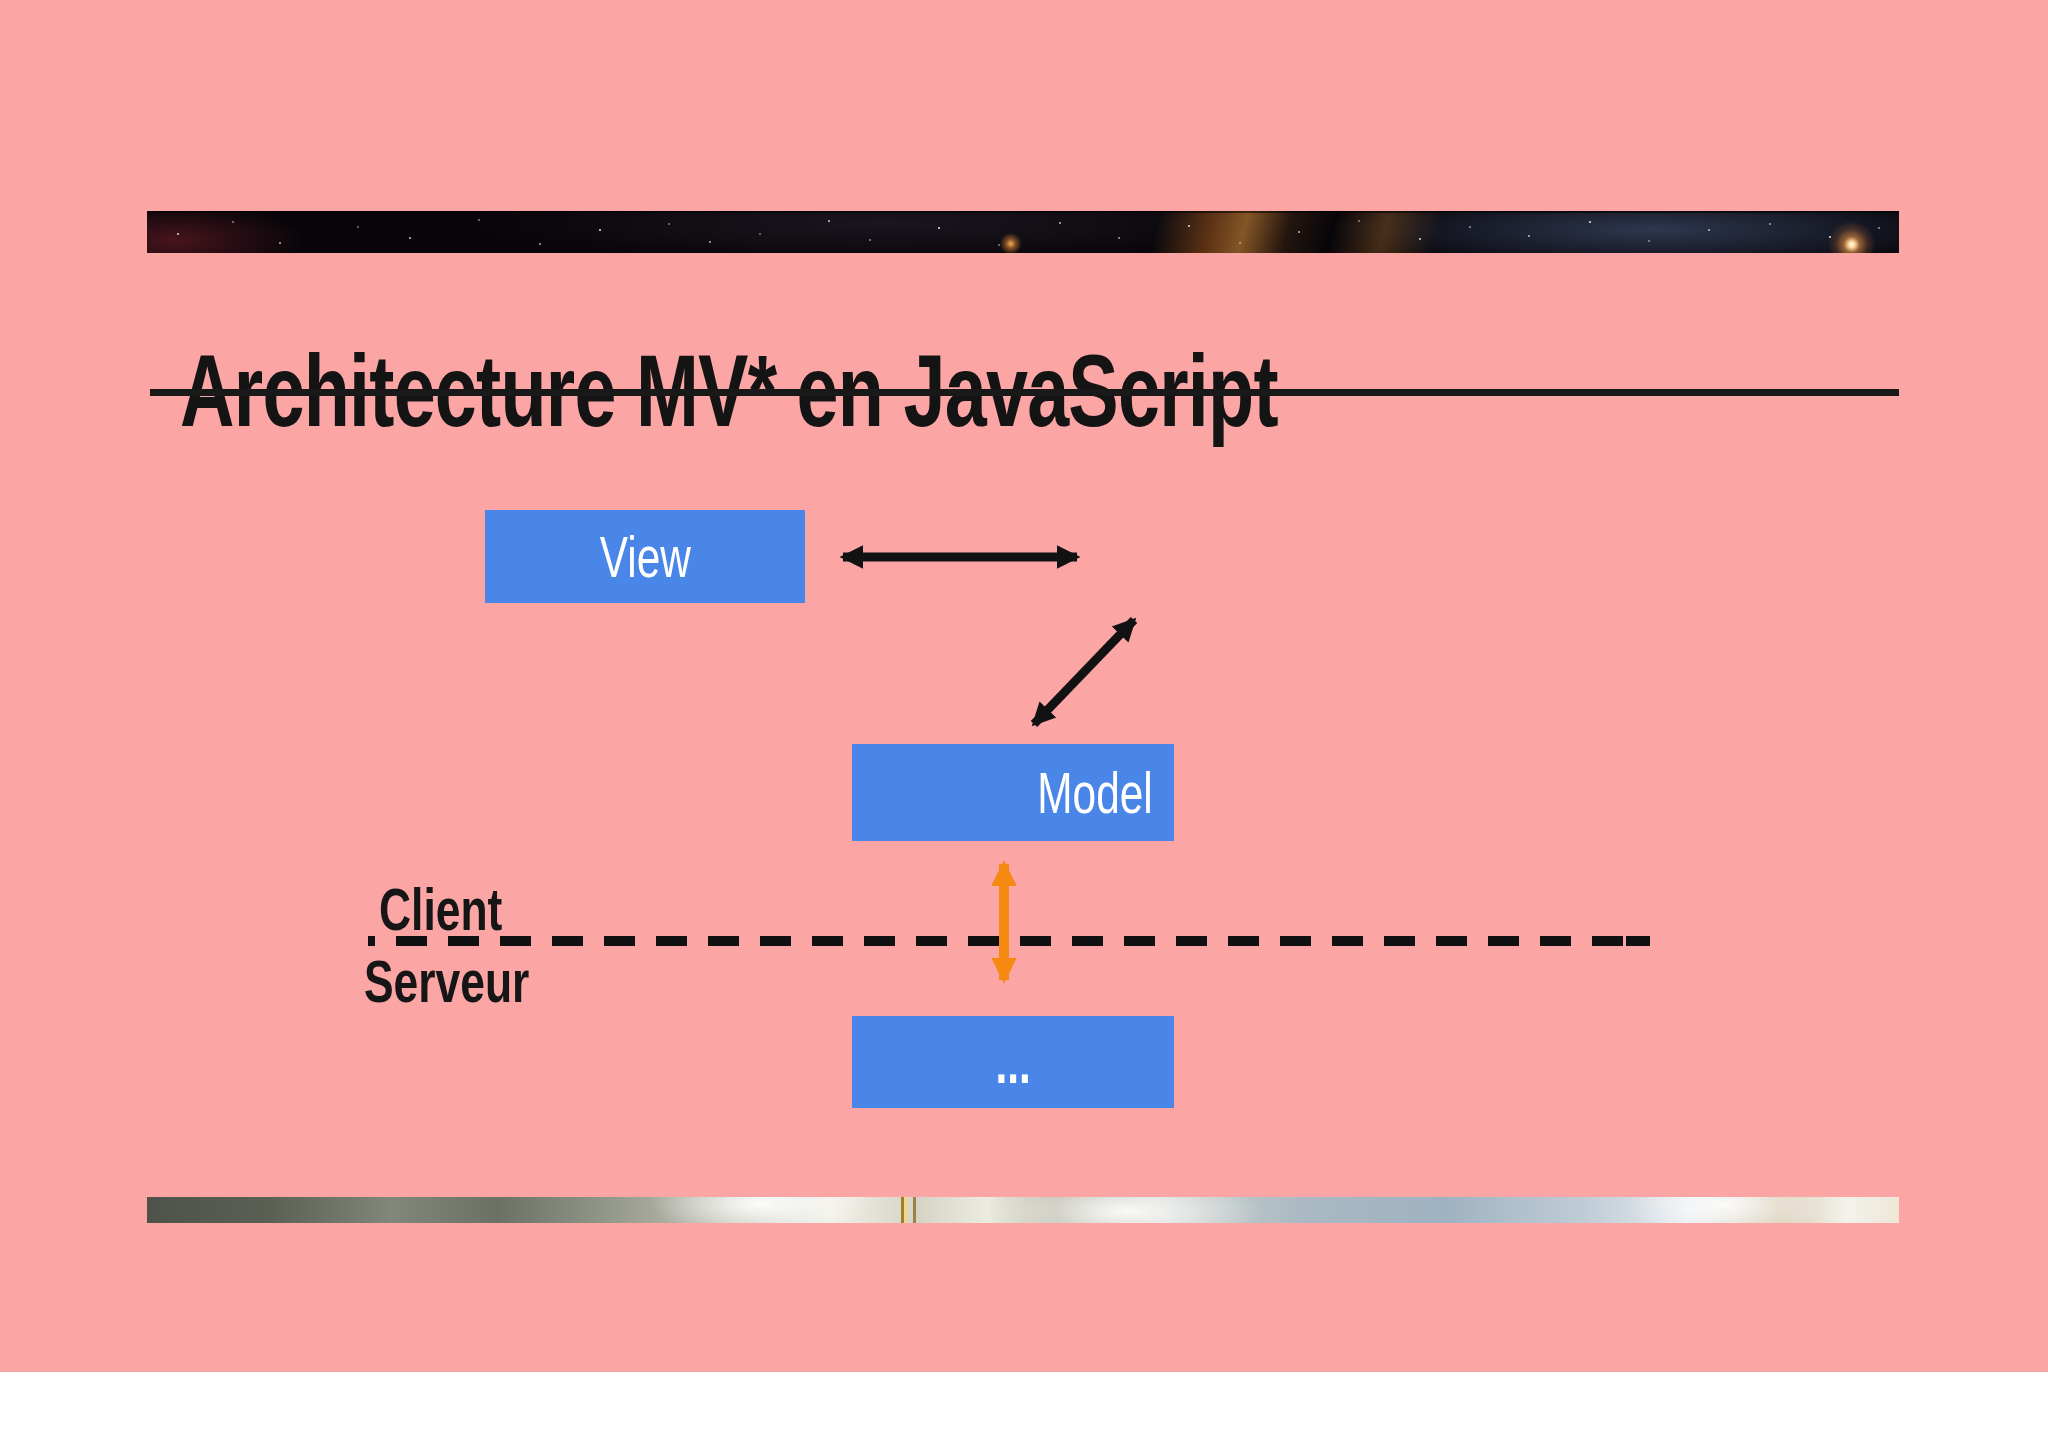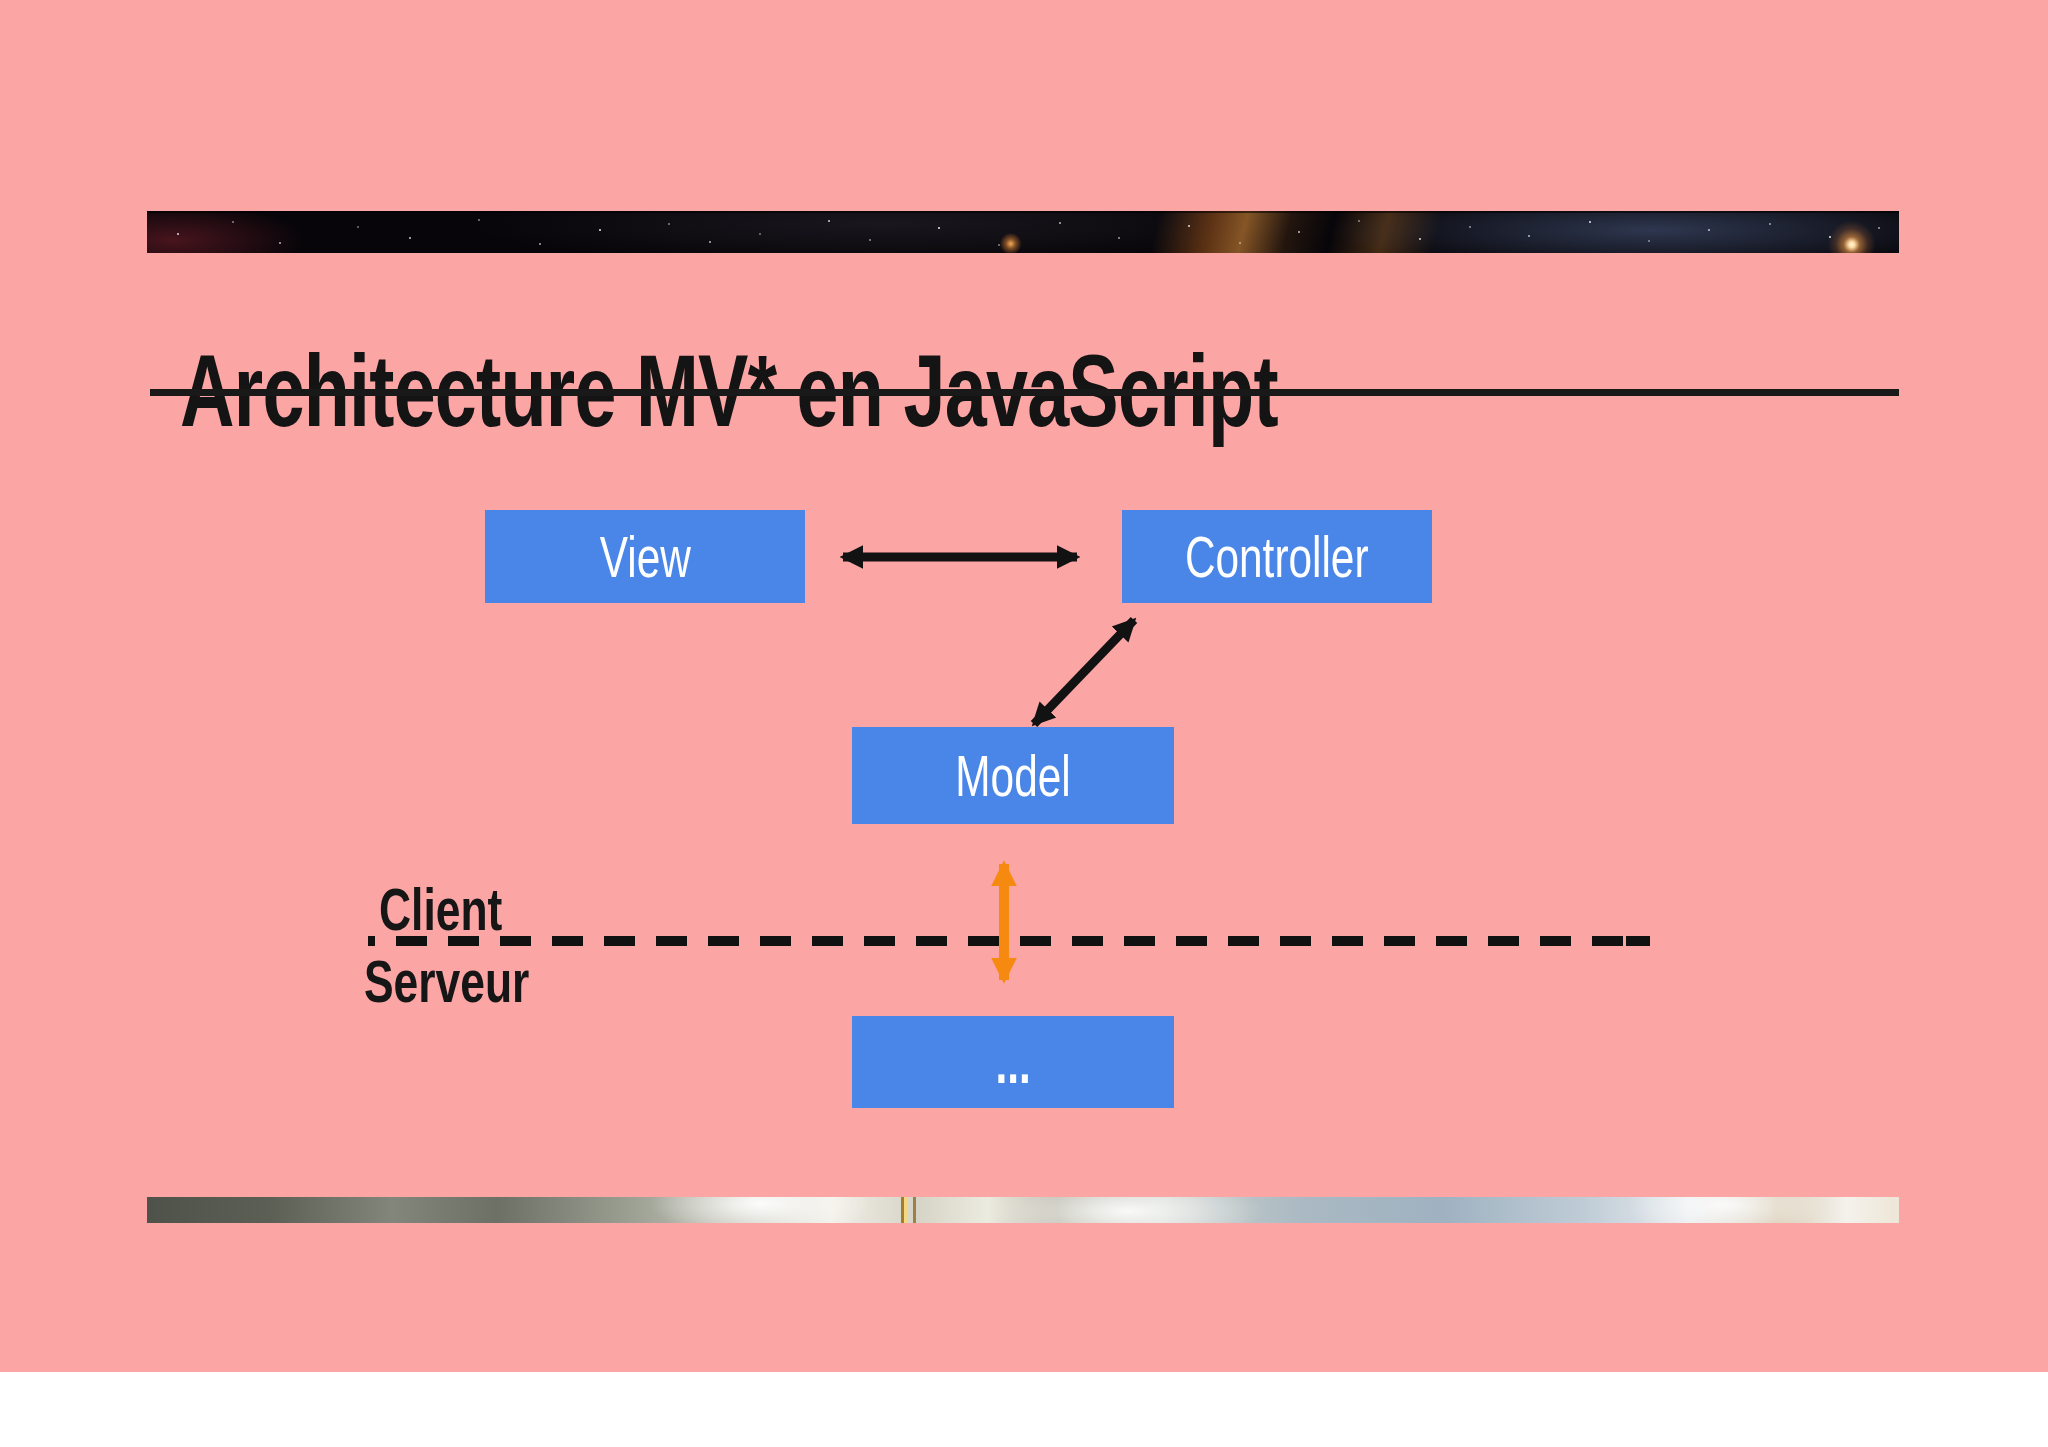--- a/index.html
+++ b/index.html
@@ -58,21 +58,21 @@
   .cond{display:inline-block;transform:scaleX(.74);transform-origin:left center;}
   .title-rule{position:absolute;left:150px;top:389px;width:1749px;height:7px;background:#191919;}
   
   .dbox{
     position:absolute;background:#4a86e8;display:flex;align-items:center;justify-content:center;
     color:#ffffff;font-size:58px;font-weight:400;white-space:nowrap;
   }
   .dbox .bc{display:inline-block;transform:scaleX(.73);transform-origin:center center;}
   .box-view{left:485px;top:510px;width:320px;height:93px;}
   .box-controller{left:1122px;top:510px;width:310px;height:93px;}
-  .box-model{left:852px;top:727px;width:322px;height:97px;}
+  .box-model{left:852px;top:744px;width:322px;height:97px;justify-content:flex-end;}
   .box-backend{left:852px;top:1016px;width:322px;height:92px;font-weight:700;}
   
   .arrow{position:absolute;}
   .arrow-vc{left:818px;top:540px;}
   .arrow-cm{left:1006px;top:598px;}
   .arrow-mb{left:986px;top:838px;}
   
   .sep-line{
     position:absolute;left:368px;top:936px;width:1282px;height:10px;
     background:repeating-linear-gradient(90deg,#111 0 31px,transparent 31px 52px);
@@ -94,23 +94,20 @@
     <i class="stars"></i>
   </div>
 
   <h1 class="title"><span class="cond">Architecture MV* en JavaScript</span></h1>
   <div class="title-rule"></div>
 
   <div class="dbox box-view">
     <span class="bc">View</span>
   </div>
 
-  <div class="dbox box-controller">
-    <span class="bc">Controller</span>
-  </div>
 
   <div class="dbox box-model">
     <span class="bc">Model</span>
   </div>
 
   <div class="dbox box-backend">
     <span class="bc">...</span>
   </div>
 
   <svg class="arrow arrow-vc" width="284" height="34">

